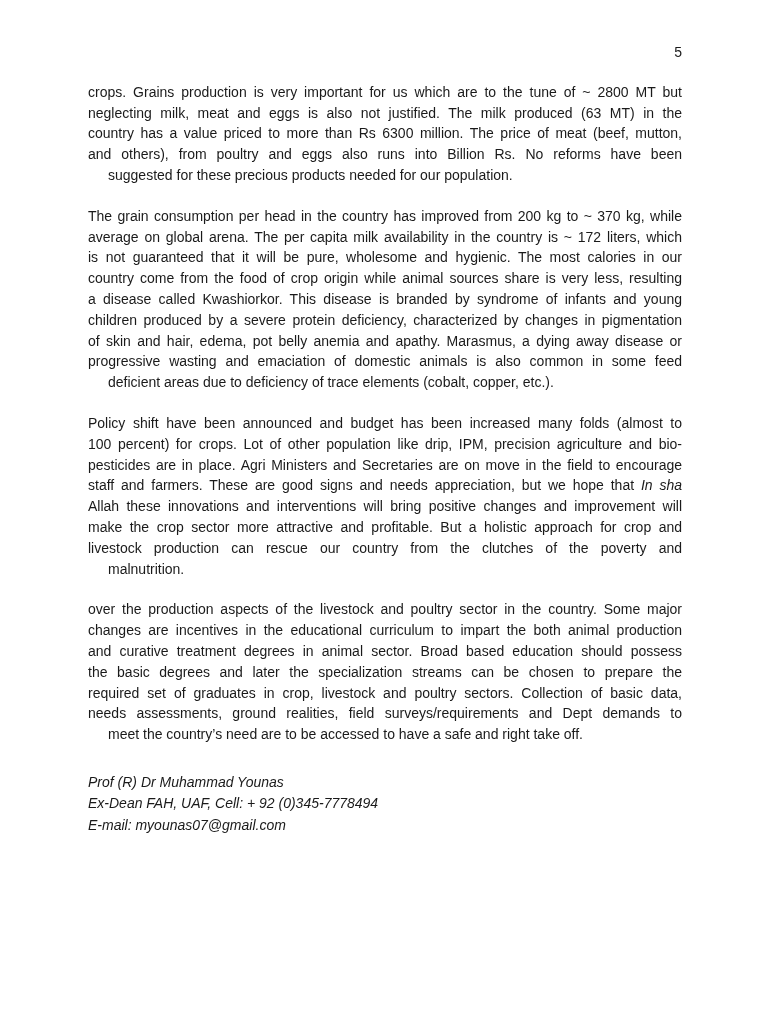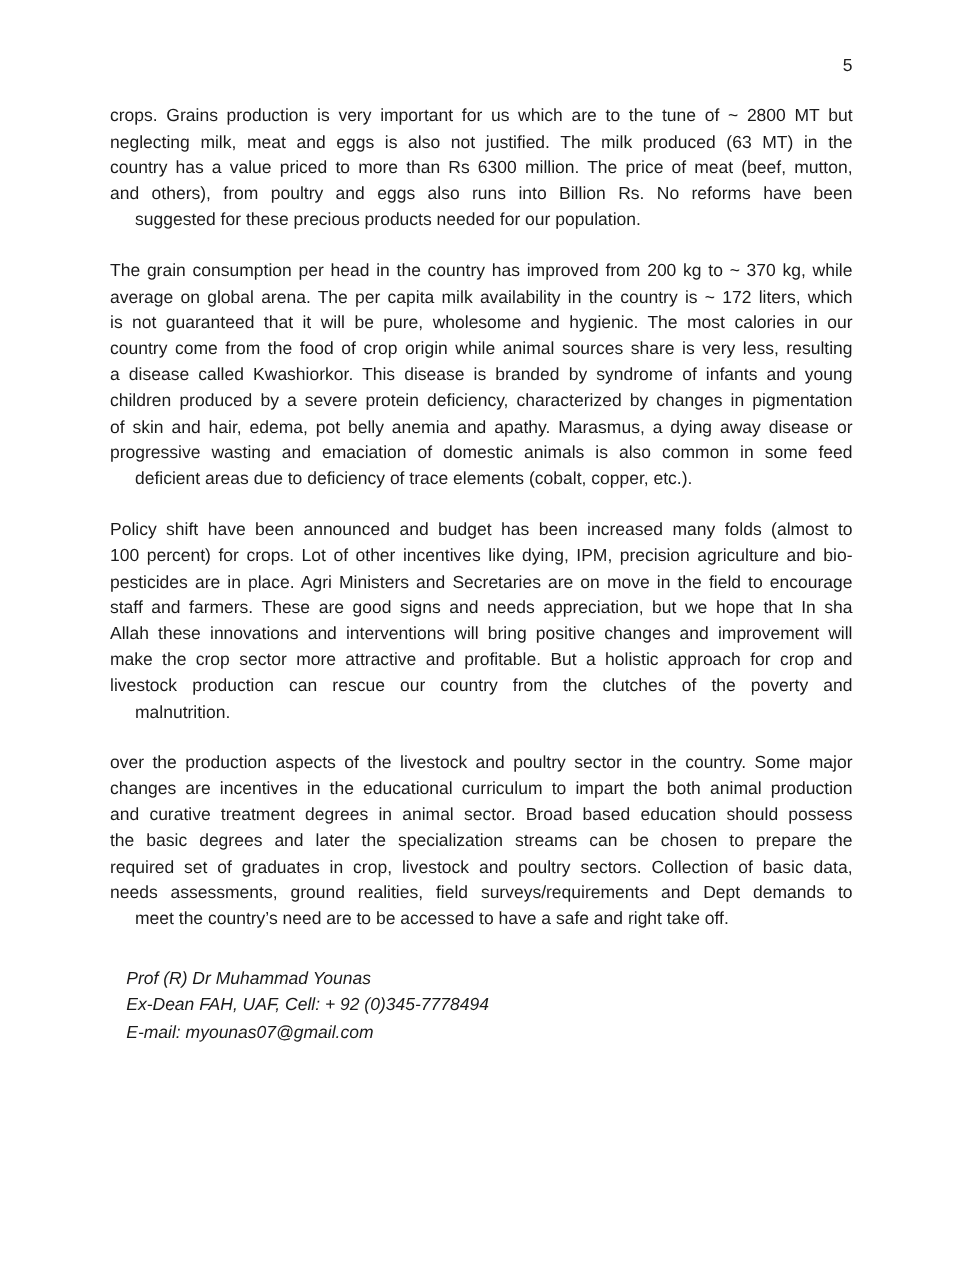--- a/index.html
+++ b/index.html
@@ -22,23 +22,23 @@
     line-height: 20.8px;
     margin: 0 0 19px 0;
   }
   .para { margin: 0 0 20px 0; }
   .line {
     line-height: 20.8px;
     text-align: justify;
     text-align-last: justify;
   }
   .line.last { text-align-last: left; margin-left: 20px; }
-  .em { }
+  .em { font-style: italic; }
   .signature { margin-top: 27px; font-style: italic; }
-  .sig-line { line-height: 21.4px; text-align: left; margin-left: 13px; }
+  .sig-line { line-height: 21.4px; text-align: left; }
   .email { color: inherit; cursor: pointer; }
 </style>
 </head>
 <body>
 
 <div class="page">
 
   <div class="page-number">5</div>
 
   <div class="para">
@@ -56,21 +56,21 @@
     <div class="line">country come from the food of crop origin while animal sources share is very less, resulting</div>
     <div class="line">a disease called Kwashiorkor. This disease is branded by syndrome of infants and young</div>
     <div class="line">children produced by a severe protein deficiency, characterized by changes in pigmentation</div>
     <div class="line">of skin and hair, edema, pot belly anemia and apathy. Marasmus, a dying away disease or</div>
     <div class="line">progressive wasting and emaciation of domestic animals is also common in some feed</div>
     <div class="line last">deficient areas due to deficiency of trace elements (cobalt, copper, etc.).</div>
   </div>
 
   <div class="para">
     <div class="line">Policy shift have been announced and budget has been increased many folds (almost to</div>
-    <div class="line">100 percent) for crops. Lot of other incentives like dying, IPM, precision agriculture and bio-</div>
+    <div class="line">100 percent) for crops. Lot of other population like drip, IPM, precision agriculture and bio-</div>
     <div class="line">pesticides are in place. Agri Ministers and Secretaries are on move in the field to encourage</div>
     <div class="line"><span>staff and farmers. These are good signs and needs appreciation, but we hope that </span><span class="em">In sha</span></div>
     <div class="line">Allah these innovations and interventions will bring positive changes and improvement will</div>
     <div class="line">make the crop sector more attractive and profitable. But a holistic approach for crop and</div>
     <div class="line">livestock production can rescue our country from the clutches of the poverty and</div>
     <div class="line last">malnutrition.</div>
   </div>
 
   <div class="para">
     <div class="line">over the production aspects of the livestock and poultry sector in the country. Some major</div>

